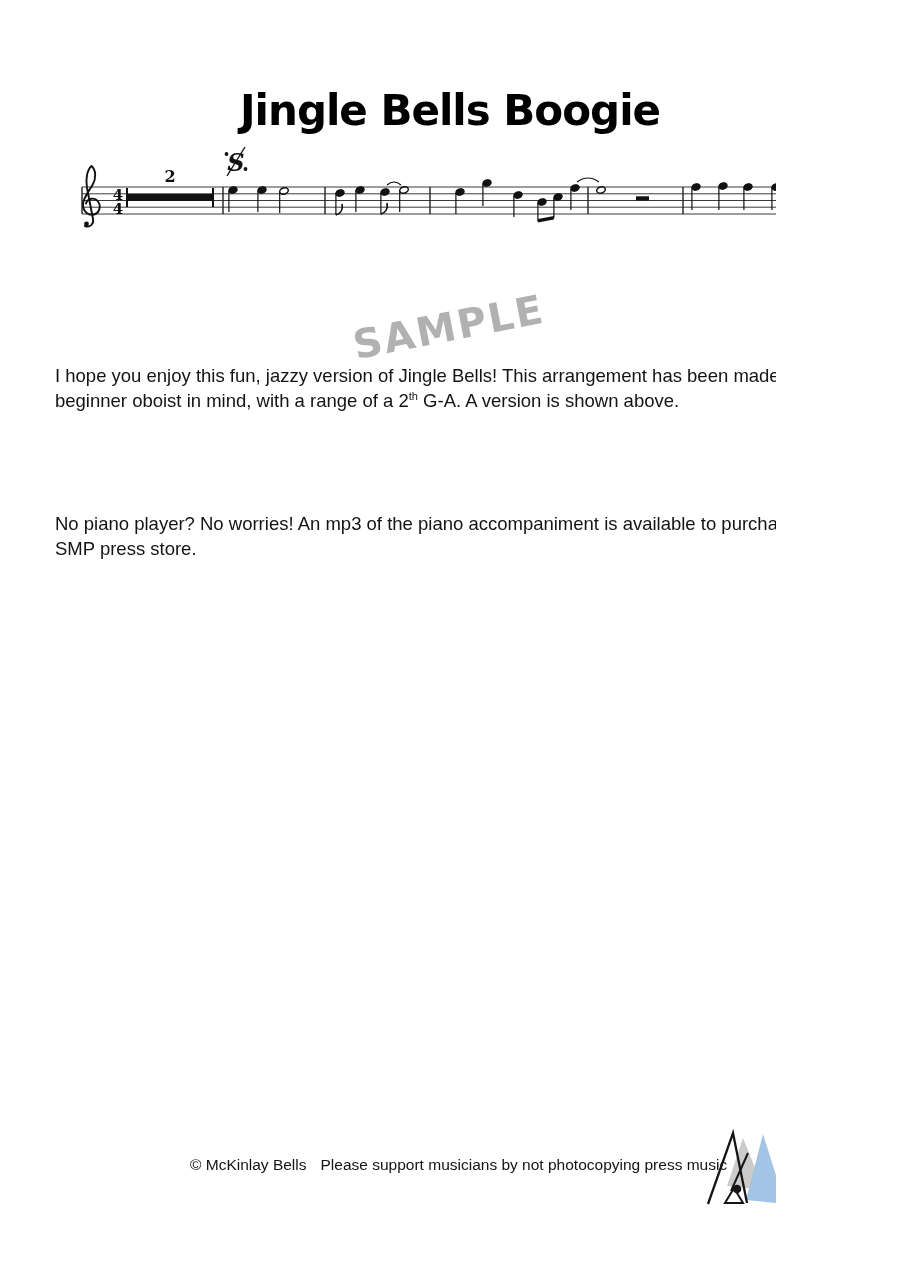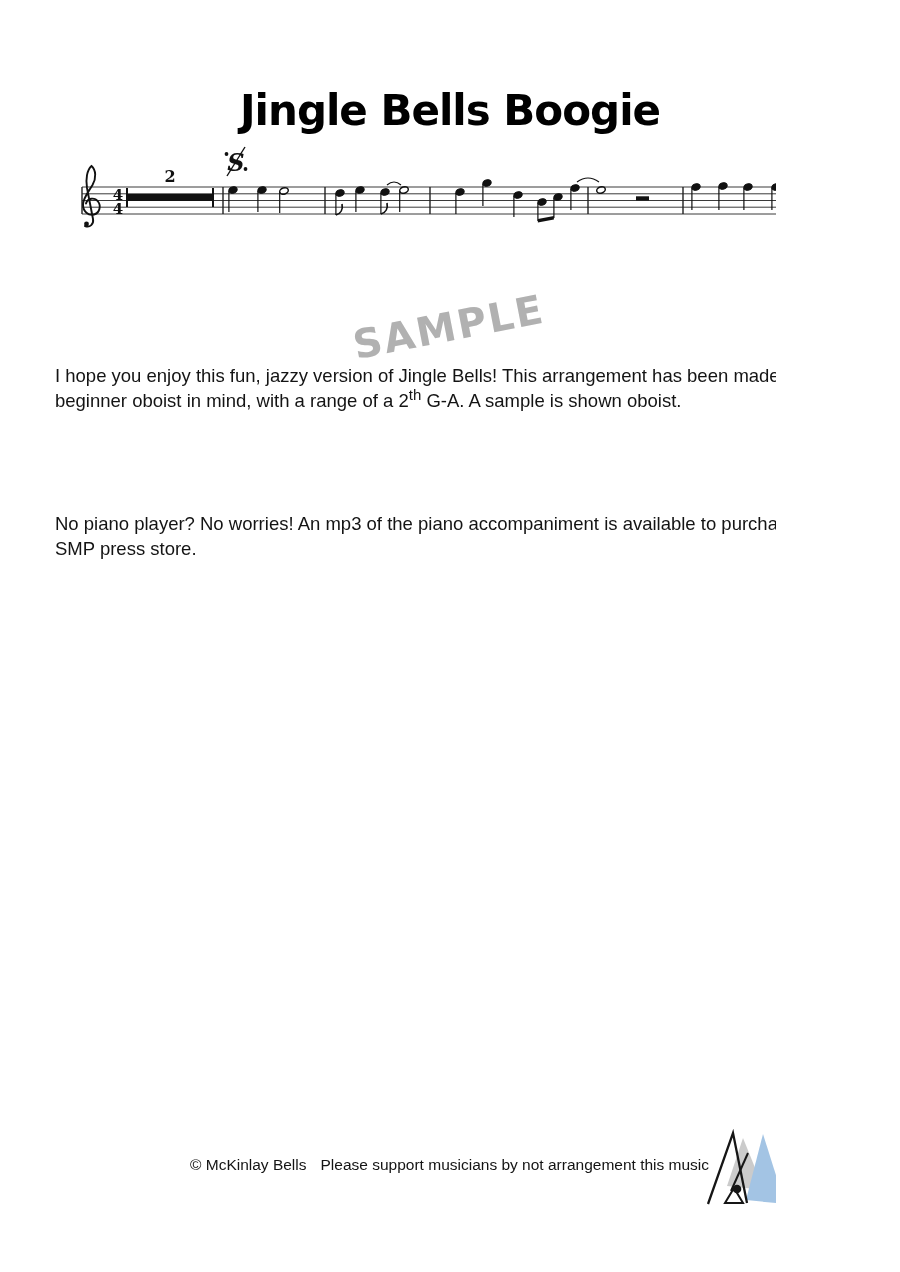--- a/index.html
+++ b/index.html
@@ -18,21 +18,21 @@
     position:absolute; left:288px; top:182px; width:300px;
     transform:rotate(-11deg); transform-origin:left bottom;
     font-family:"DejaVu Sans", sans-serif; font-weight:bold; font-size:40px;
     letter-spacing:2px; color:#a4a4a4; opacity:0.85; z-index:1;
   }
   .para{
     position:absolute; left:55px; width:800px;
     font-size:18.5px; line-height:25px; color:#141414;
   }
   .p1{ top:344px; } .p2{ top:492px; } .p3{ top:614px; }
-  .para sup{ font-size:15px; vertical-align:super; line-height:0; }
+  .para sup{ font-size:11px; vertical-align:super; line-height:0; }
   .footer-text{
     position:absolute; left:190px; top:1156px; font-size:15.5px; color:#141414;
     white-space:nowrap;
   }
   .footer-text .gap{ display:inline-block; width:14px; }
   .logo{ position:absolute; left:700px; top:1118px; }
 </style>
 </head>
 <body>
 
@@ -134,27 +134,27 @@
         <ellipse cx="653" cy="46" rx="4.3" ry="3.2" transform="rotate(-18 653 46)"></ellipse>
         <line x1="648.9" y1="47" x2="648.9" y2="70" stroke-width="1.2"></line>
         <ellipse cx="678" cy="47" rx="4.3" ry="3.2" transform="rotate(-18 678 47)"></ellipse>
         <line x1="673.9" y1="48" x2="673.9" y2="70" stroke-width="1.2"></line>
         <ellipse cx="706" cy="47" rx="4.3" ry="3.2" transform="rotate(-18 706 47)"></ellipse>
         <line x1="701.9" y1="48" x2="701.9" y2="70" stroke-width="1.2"></line>
       </g>
     </svg>
   </div>
 
-  <p class="para p1"><span>I hope you enjoy this fun, jazzy version of Jingle Bells! This arrangement has been made with the beginner oboist in mind, with a range of a 2</span><sup>th</sup><span> G-A. A sample is shown oboist.</span></p>
+  <p class="para p1"><span>I hope you enjoy this fun, jazzy version of Jingle Bells! This arrangement has been made with the beginner oboist in mind, with a range of a 2</span><sup>th</sup><span> G-A. A version is shown above.</span></p>
 
   <p class="para p2">No piano player? No worries! An mp3 of the piano accompaniment is available to purchase in my SMP press store.</p>
 
 
   <div class="footer-text">
-    <span>© McKinlay Bells</span><span class="gap"></span><span>Please support musicians by not arrangement this music</span>
+    <span>© McKinlay Bells</span><span class="gap"></span><span>Please support musicians by not photocopying press music</span>
   </div>
 
   <svg class="logo" width="95" height="105" viewBox="0 0 95 105">
     <polygon points="43,20 27,68 64,72" fill="#cbcbcb"></polygon>
     <polygon points="63,16 46,82 85,86" fill="#a3c4e4"></polygon>
     <g stroke="#161616" fill="none">
       <path d="M 8 86 L 33 15 L 47 85" stroke-width="2.3"></path>
       <line x1="48" y1="35" x2="31" y2="73" stroke-width="2"></line>
       <path d="M 34 70 L 25 85 L 43 85 Z" stroke-width="2"></path>
       <circle cx="37" cy="71" r="4.3" fill="#161616" stroke="none"></circle>

